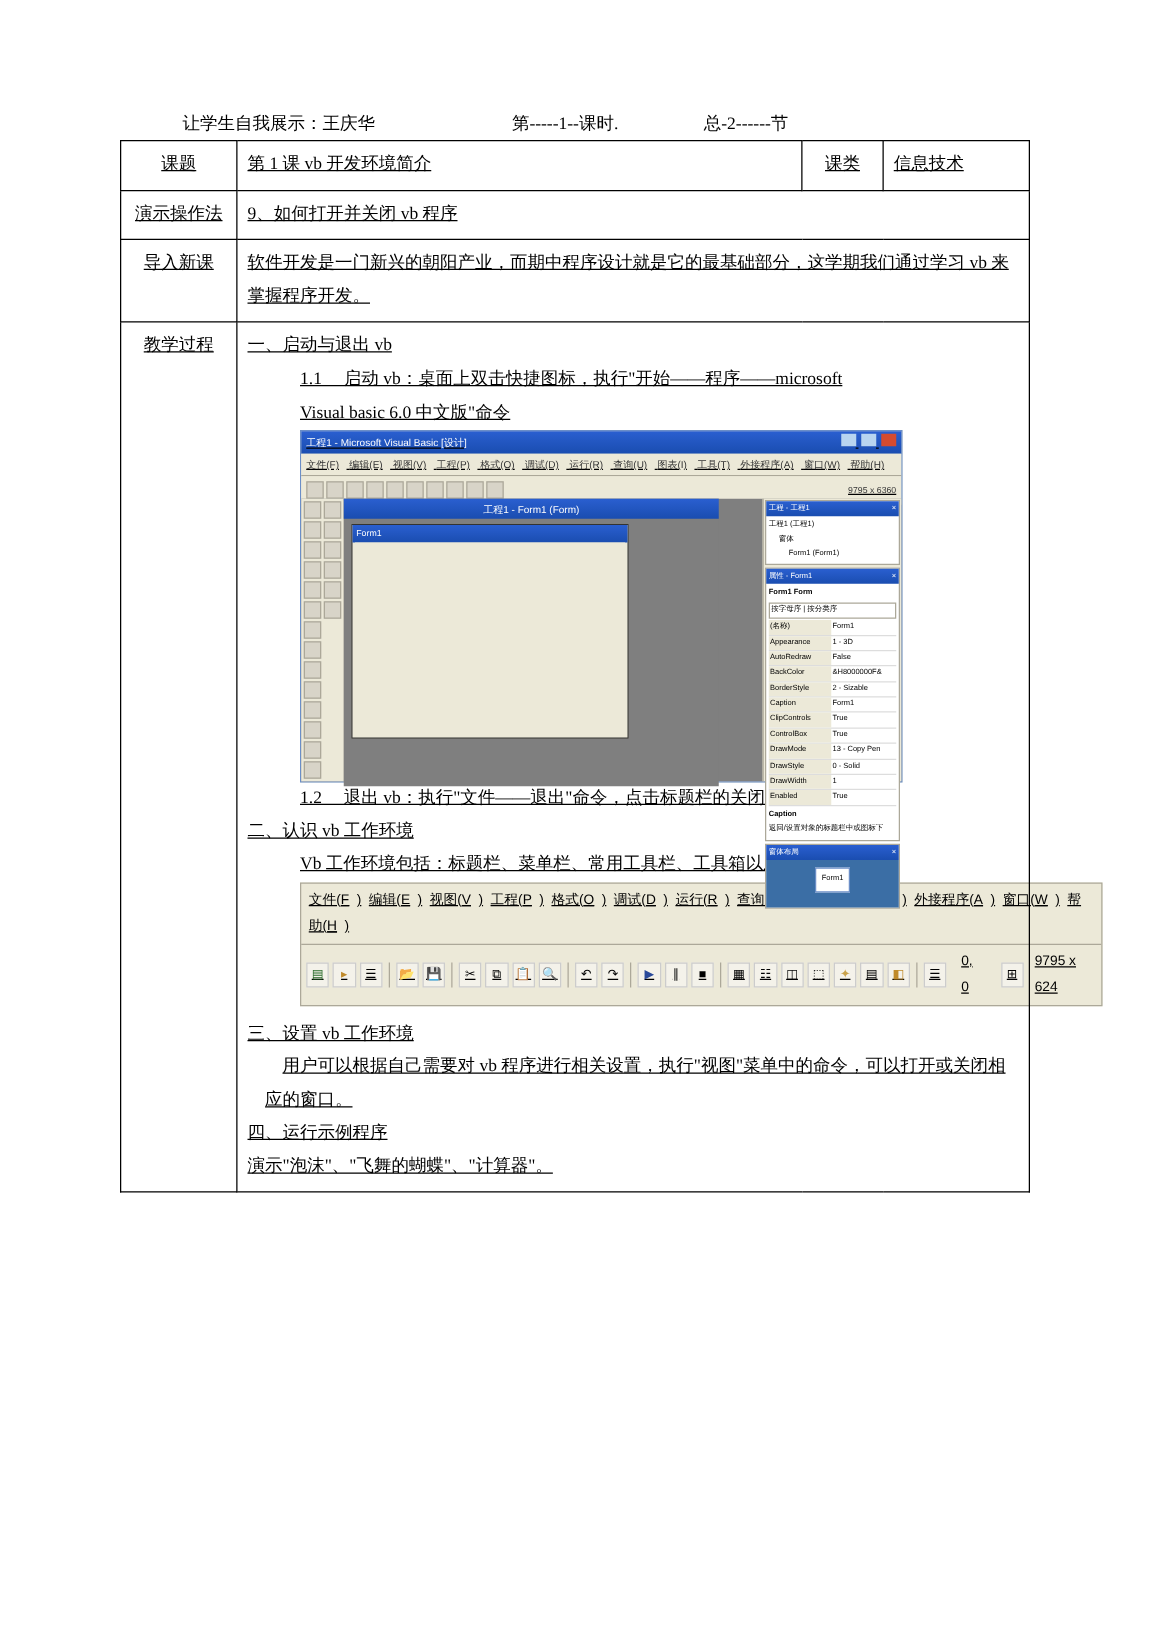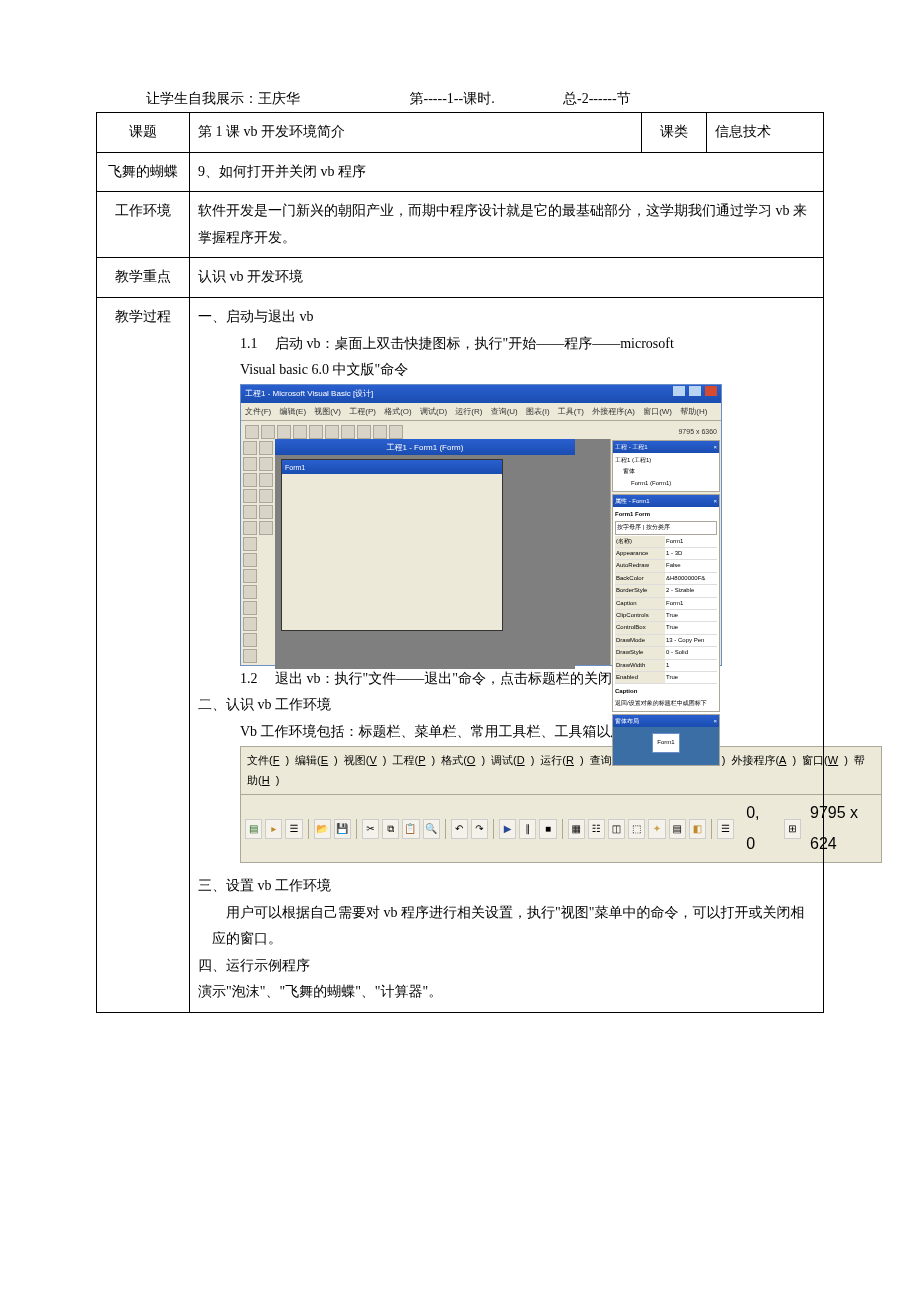--- a/index.html
+++ b/index.html
@@ -24,20 +24,21 @@
   table.main {
     border-collapse: collapse;
     width: 100%;
     table-layout: fixed;
   }
   table.main td {
     border: 1px solid #000;
     padding: 6px 8px;
     vertical-align: top;
     line-height: 1.9;
+    text-decoration: underline;
   }
   .col-label { width: 76px; text-align: center; }
   .col-lesson-type { width: 48px; text-align: center; }
   .col-lesson-type-val { width: 100px; }
   .bullet-list { margin: 0; padding-left: 18px; }
   .bullet-list li { list-style: disc; }
   .process-block { }
   .indent1 { padding-left: 14px; }
   .indent2 { padding-left: 42px; }
   .vb-screenshot {
@@ -127,21 +128,21 @@
     background:#ece9d8;
     border:1px solid #aca899;
     font-family: Tahoma, sans-serif;
   }
   .mb-row1 { padding:3px 6px; font-size:11px; color:#000; border-bottom:1px solid #aca899;}
   .mb-row1 span { margin-right:6px; }
   .mb-row1 .u { text-decoration:underline; }
   .mb-row2 { padding:3px 4px; display:flex; align-items:center; gap:3px; }
   .mb-row2 .ic { width:18px; height:18px; background:#f4f2ea; border:1px solid #ccc; display:inline-flex; align-items:center; justify-content:center; font-size:10px; }
   .mb-row2 .sep { width:1px; height:20px; background:#aca899; margin:0 2px; }
-  .mb-row2 .txt { font-size:16px; margin-left:6px; }
+  .mb-row2 .txt { font-size:11px; margin-left:6px; }
   .mb-row2 .spacer { flex:1; }
 </style>
 </head>
 <body>
 
 <div class="page">
 
   <div class="header-line">
     <span class="hl-left">让学生自我展示：王庆华</span>
     <span class="hl-mid">第-----1--课时.</span>
@@ -150,30 +151,26 @@
 
   <table class="main">
     <tbody>
         <tr>
       <td class="col-label">课题</td>
       <td>第 1 课  vb  开发环境简介</td>
       <td class="col-lesson-type">课类</td>
       <td class="col-lesson-type-val">信息技术</td>
     </tr>
     <tr>
-      <td class="col-label">飞舞的蝴蝶</td>
+      <td class="col-label">演示操作法</td>
       <td colspan="3">9、如何打开并关闭 vb 程序</td>
     </tr>
     <tr>
-      <td class="col-label">工作环境</td>
+      <td class="col-label">导入新课</td>
       <td colspan="3">软件开发是一门新兴的朝阳产业，而期中程序设计就是它的最基础部分，这学期我们通过学习 vb 来掌握程序开发。</td>
-    </tr>
-    <tr>
-      <td class="col-label">教学重点</td>
-      <td colspan="3">认识 vb 开发环境</td>
     </tr>
     <tr>
       <td class="col-label">教学过程</td>
       <td colspan="3" class="process-block">
 
         <div>一、启动与退出 vb</div>
         <div class="indent2">1.1　 启动 vb：桌面上双击快捷图标，执行"开始——程序——microsoft</div>
         <div class="indent2">Visual basic 6.0 中文版"命令</div>
 
         <div class="vb-screenshot">

